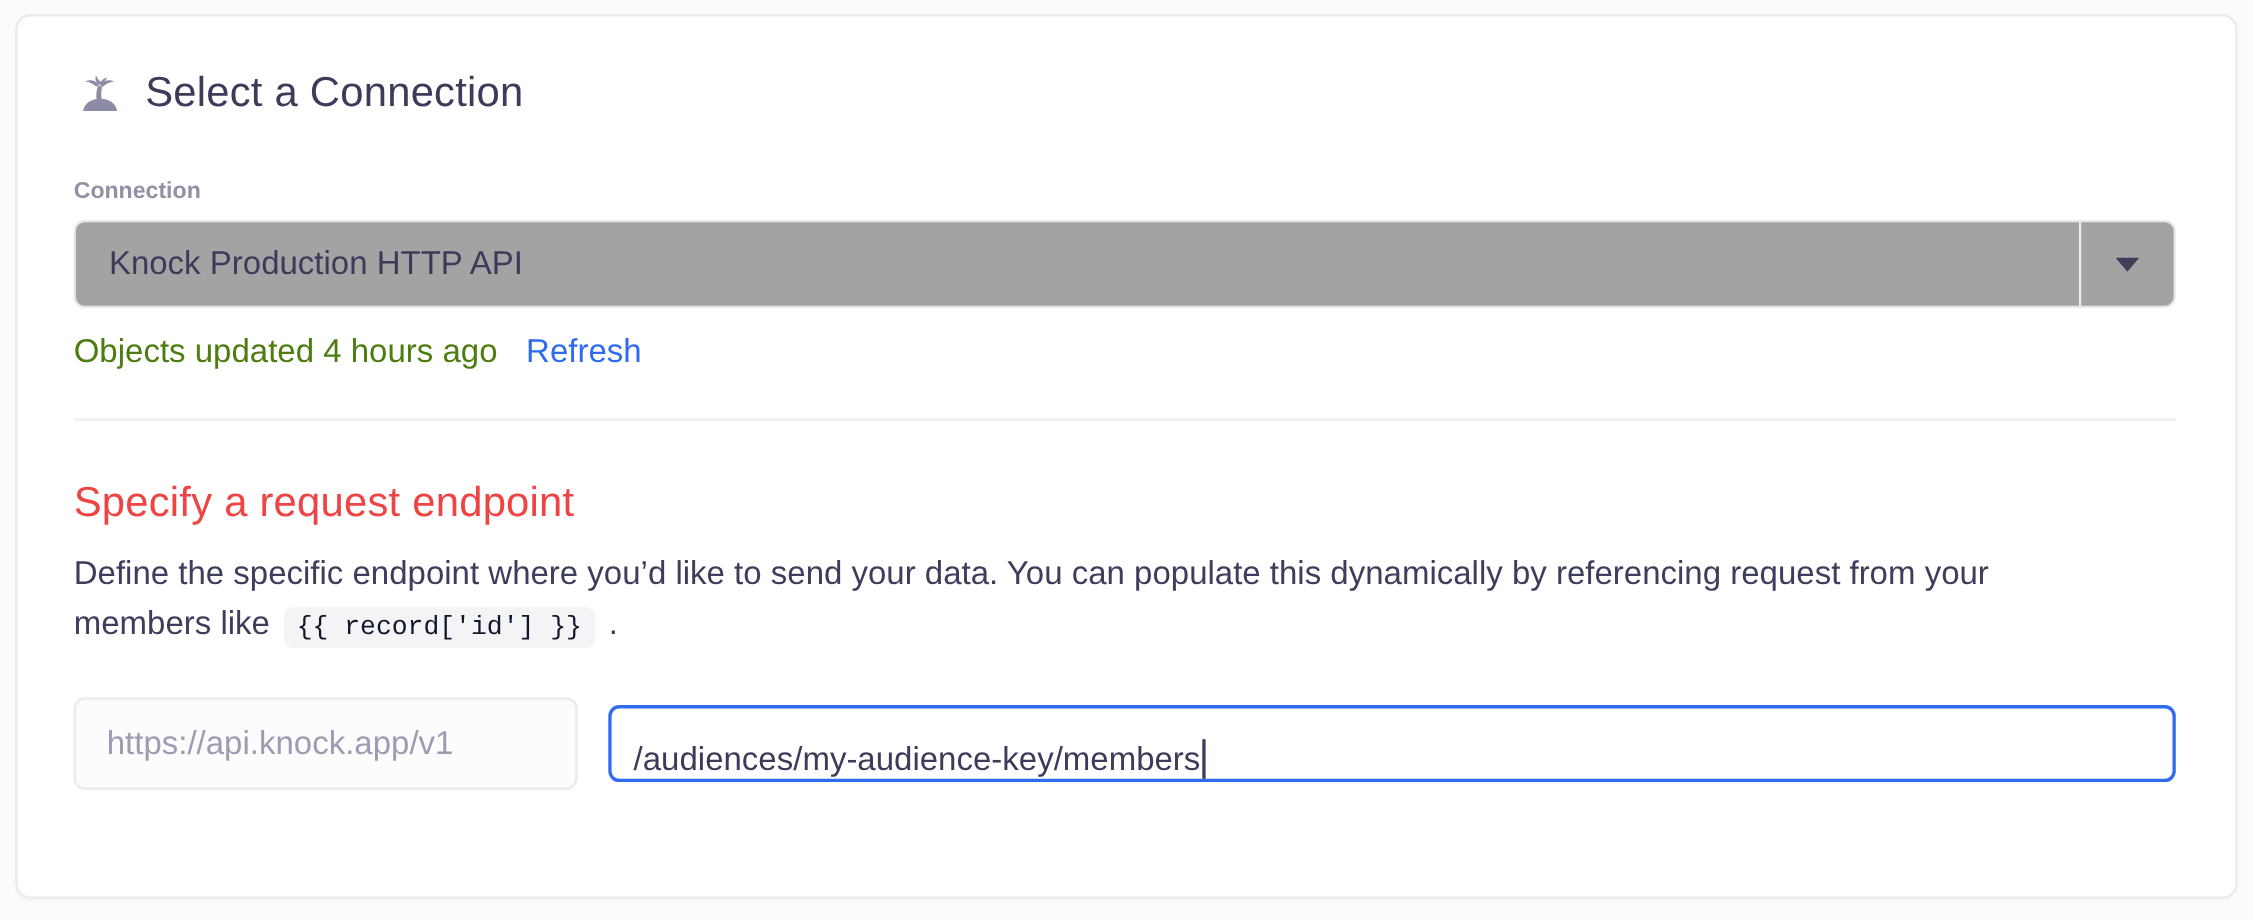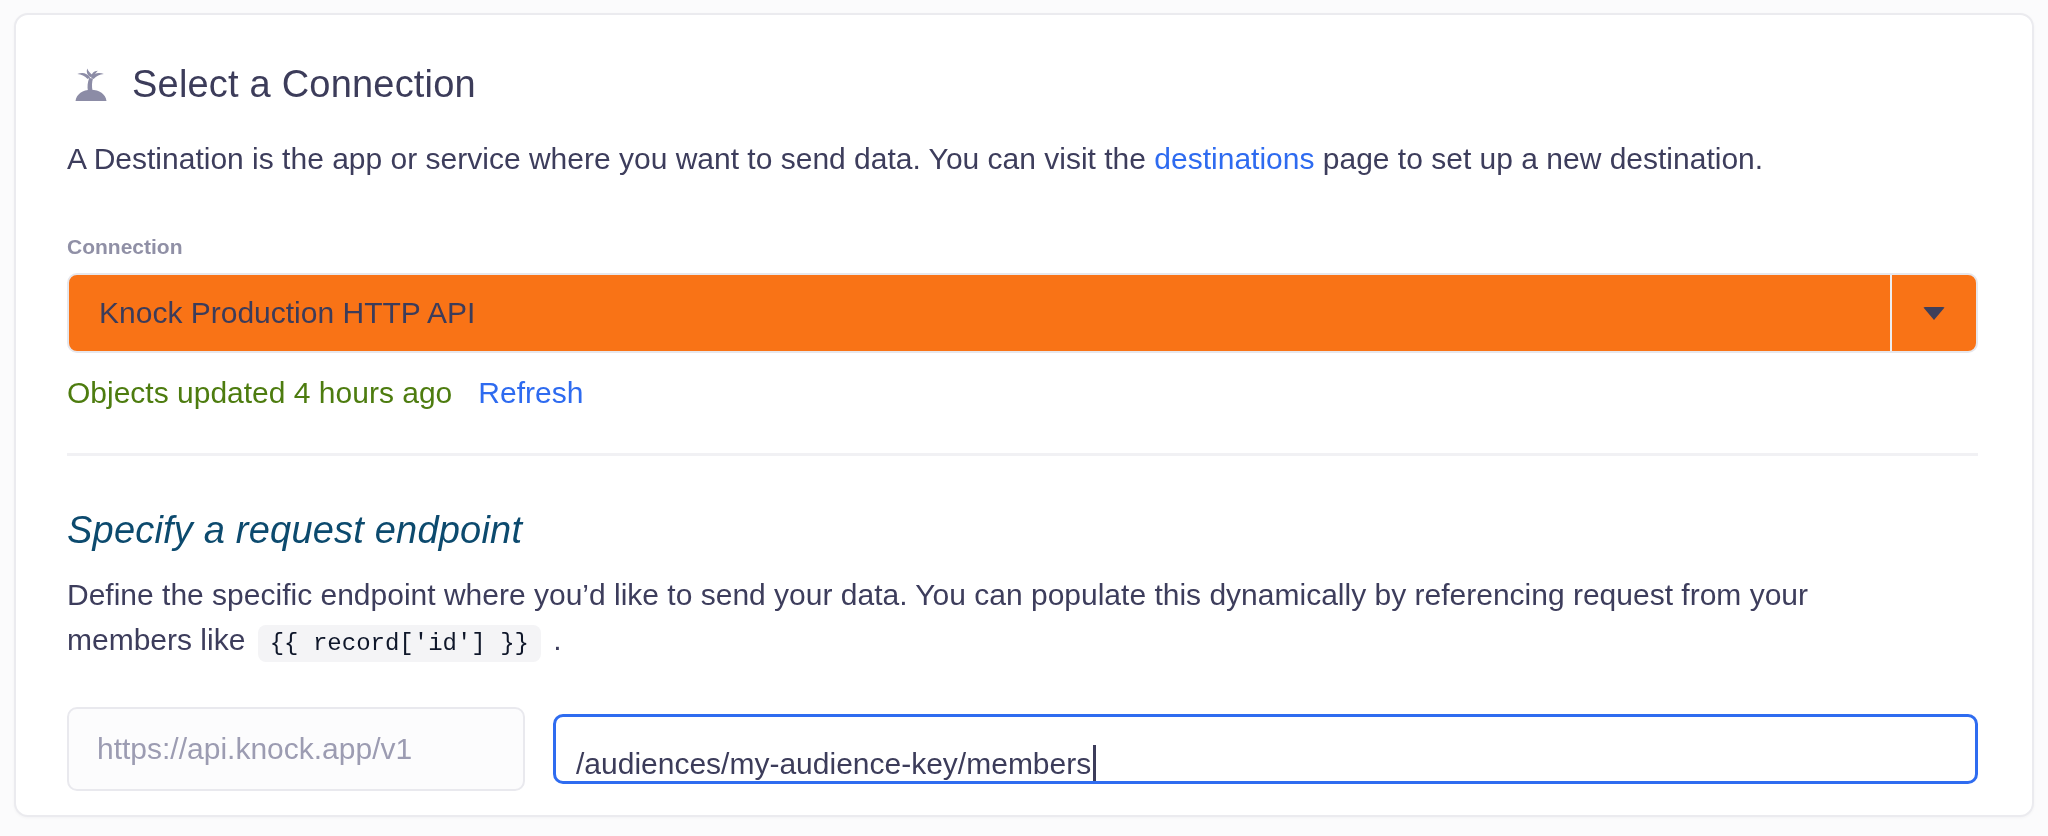--- a/index.html
+++ b/index.html
@@ -38,21 +38,21 @@
   }
 
   
   .field-label {
     margin-top:48px; font-size:21px; font-weight:700;
     color:#9090a6; line-height:36px;
   }
   .select {
     margin-top:8px; height:80px; width:100%;
     border:2px solid #e7e7ec; border-radius:10px;
-    background:#f97316; display:flex; align-items:stretch;
+    background:#a3a3a3; display:flex; align-items:stretch;
     cursor:pointer;
   }
   .select-value {
     display:flex; align-items:center; padding-left:30px;
     font-size:30px; color:#3c3c5a;
   }
   .select-caret-section {
     margin-left:auto; width:86px; flex:0 0 auto;
     border-left:2px solid #ededf1;
     display:flex; align-items:center; justify-content:center;
@@ -77,21 +77,21 @@
   }
 
   .divider {
     margin-top:40px; height:3px; background:#f1f1f4;
     border:none; width:100%;
   }
 
   
   .title-2 {
     margin-top:50px; font-size:38px; font-weight:500;
-    color:#0c4a6e; line-height:48px; letter-spacing:0.2px;font-style:italic;
+    color:#ef4444; line-height:48px; letter-spacing:0.2px;
   }
   .para2 {
     margin-top:18px; font-size:30px; line-height:45px;
     color:#3d3d5c;
   }
   .code-chip {
     font-family:"Liberation Mono","DejaVu Sans Mono",monospace;
     font-size:24px; color:#0f172a;
     background:#f4f4f6; border-radius:8px;
     padding:5px 12px; margin:0 4px;
@@ -133,21 +133,20 @@
             <path d="M22.2 18c-1.6 4.2-2.1 8.4-1.2 13.4l4.6-.2c-1-4.9-.7-8.9.4-12.6z"></path>
             <path d="M23.2 17.4C20.1 13 15.3 11.7 10.3 14.1c4.1.4 7.6 2 10.3 4.8z"></path>
             <path d="M24 17.4c3.1-4.4 7.9-5.7 12.9-3.3-4.1.4-7.6 2-10.3 4.8z"></path>
             <path d="M23.6 17.2c-3.3-1.9-4.6-5-3.3-8.6 1 2.7 2.7 4.8 5.2 6.3z"></path>
             <path d="M24.1 17c.4-3.8 2.9-6.1 6.7-6.3-2.1 1.9-3.4 4.2-4 6.9z"></path>
           </svg>
         </span>
         <h1 class="title-1">Select a Connection</h1>
       </div>
 
-      <p class="para"><span>A Destination is the app or service where you want to send data. You can visit the </span><a>destinations</a><span> page to set up a new destination.</span></p>
 
       <div class="field-label">Connection</div>
 
       <div class="select">
         <span class="select-value">Knock Production HTTP API</span>
         <span class="select-caret-section">
           <span class="caret-down"></span>
         </span>
       </div>
 

